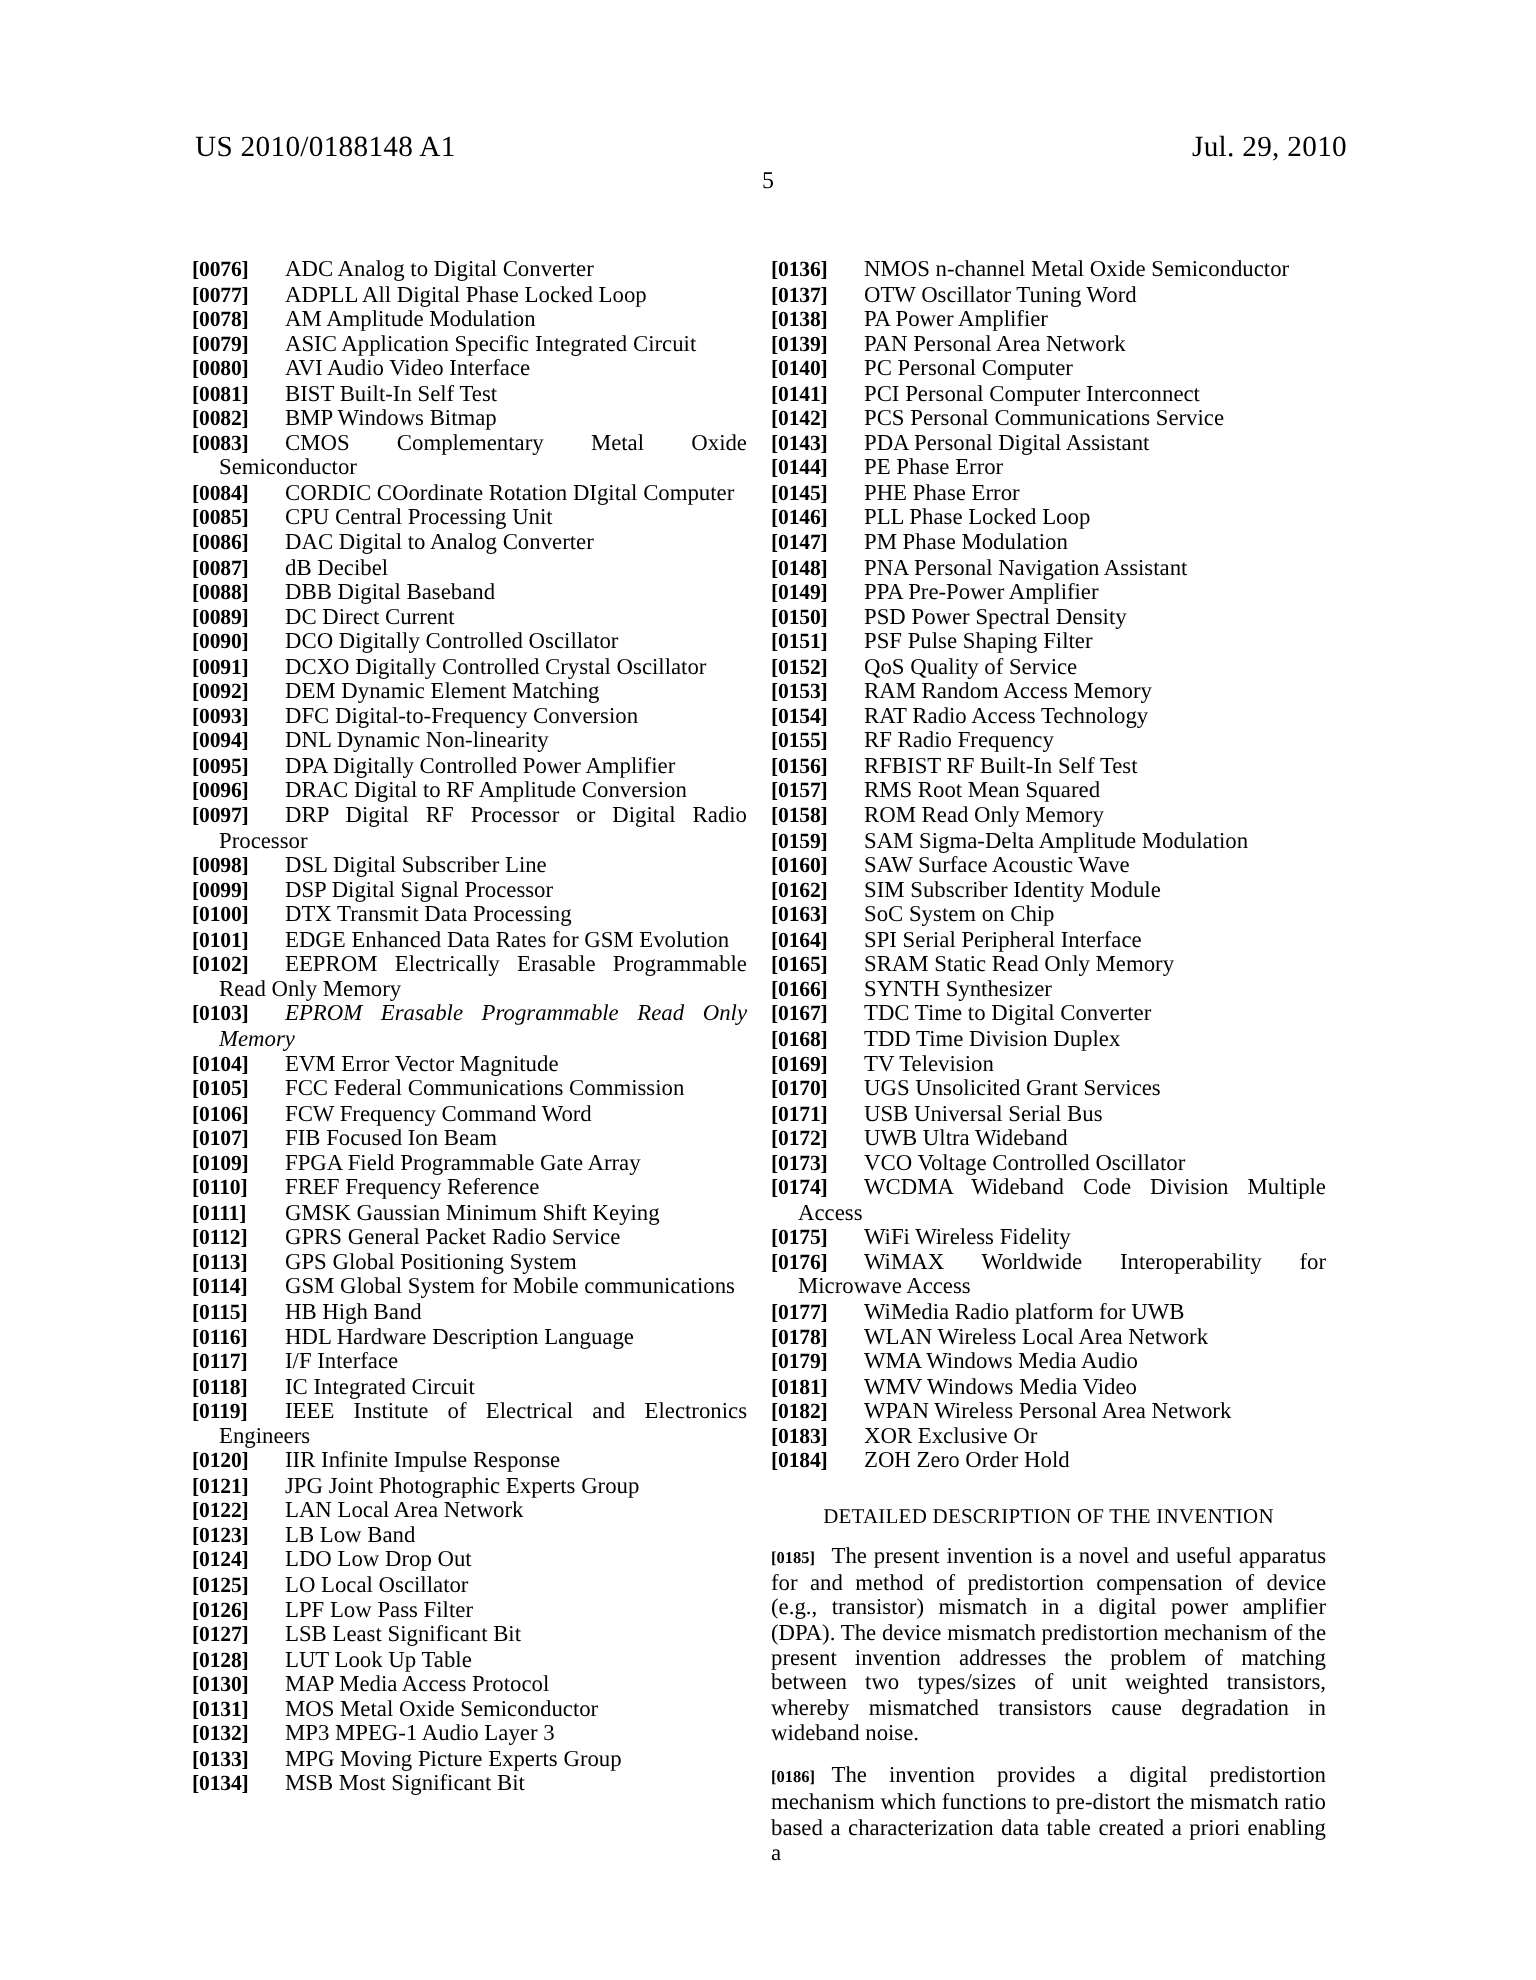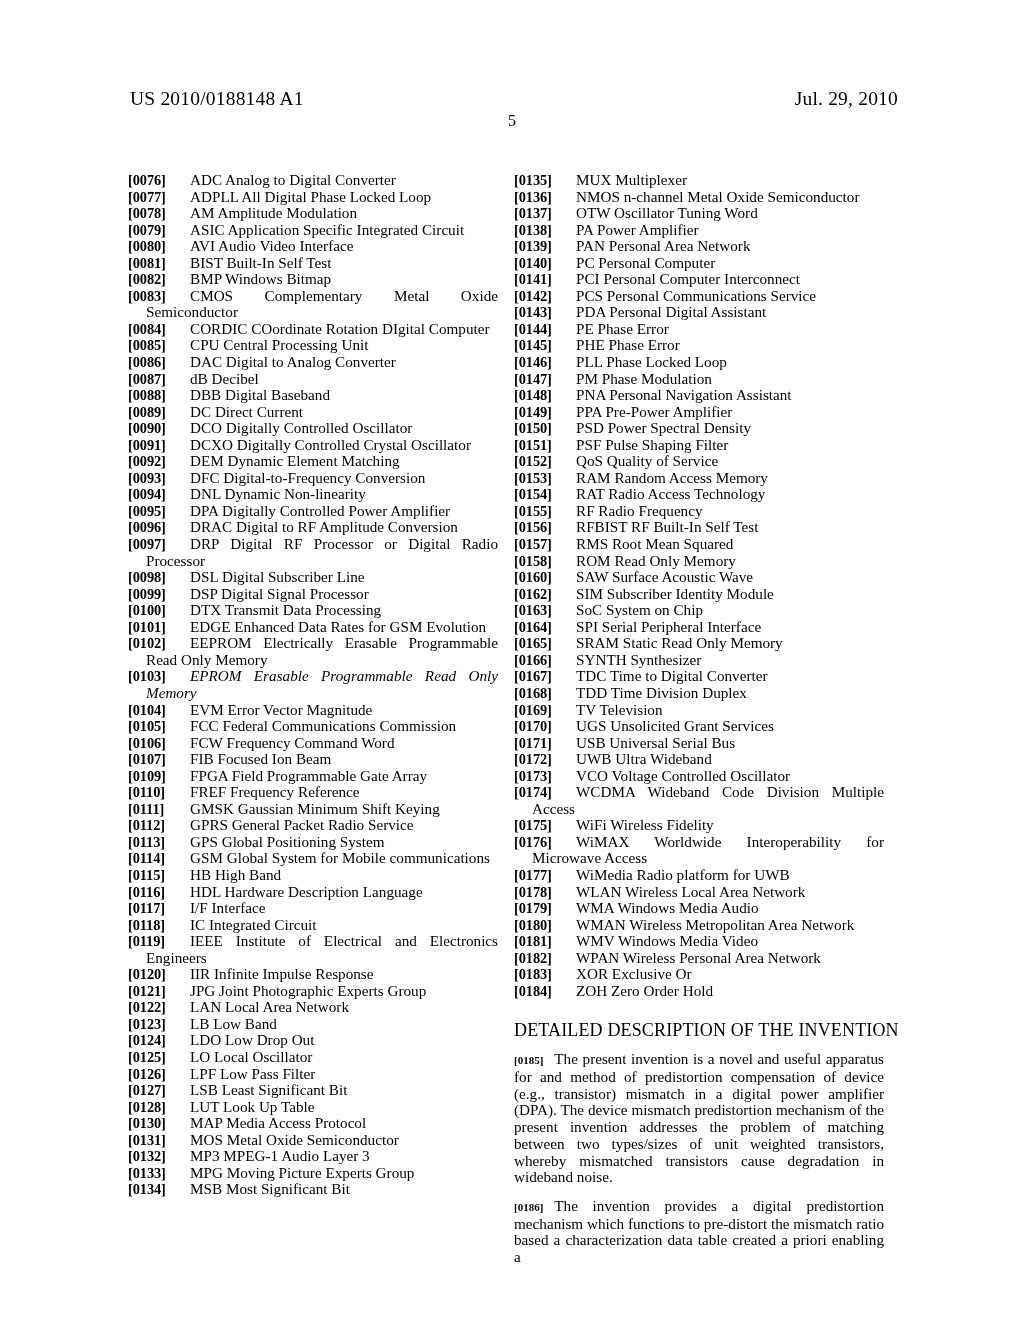--- a/index.html
+++ b/index.html
@@ -95,21 +95,21 @@
   .entry.hang .pnum {
     position: static;
     float: left;
     width: 62px;
     margin-left: 0;
   }
 
   
   .section-heading {
     text-align: center;
-    font-size: 18px;
+    font-size: 14px;
     margin: 21px 0 10px 0;
     letter-spacing: 0.15px;
     white-space: nowrap;
   }
 
   
   .para {
     font-size: 15.2px;
     line-height: 16.7px;
     text-align: justify;
@@ -367,24 +367,20 @@
           <div class="entry hang">
             <span class="pnum">[0134]</span>
             <span class="wrap">MSB Most Significant Bit</span>
           </div>
         </div>
     </div>
 
     <div class="col col-right">
       <div id="right-entries">
           <div class="entry hang">
-            <span class="pnum">[0135]</span>
-            <span class="wrap">MUX Multiplexer</span>
-          </div>
-          <div class="entry hang">
             <span class="pnum">[0136]</span>
             <span class="wrap">NMOS n-channel Metal Oxide Semiconductor</span>
           </div>
           <div class="entry hang">
             <span class="pnum">[0137]</span>
             <span class="wrap">OTW Oscillator Tuning Word</span>
           </div>
           <div class="entry hang">
             <span class="pnum">[0138]</span>
             <span class="wrap">PA Power Amplifier</span>
@@ -463,20 +459,24 @@
           </div>
           <div class="entry hang">
             <span class="pnum">[0157]</span>
             <span class="wrap">RMS Root Mean Squared</span>
           </div>
           <div class="entry hang">
             <span class="pnum">[0158]</span>
             <span class="wrap">ROM Read Only Memory</span>
           </div>
           <div class="entry hang">
+            <span class="pnum">[0159]</span>
+            <span class="wrap">SAM Sigma-Delta Amplitude Modulation</span>
+          </div>
+          <div class="entry hang">
             <span class="pnum">[0160]</span>
             <span class="wrap">SAW Surface Acoustic Wave</span>
           </div>
           <div class="entry hang">
             <span class="pnum">[0162]</span>
             <span class="wrap">SIM Subscriber Identity Module</span>
           </div>
           <div class="entry hang">
             <span class="pnum">[0163]</span>
             <span class="wrap">SoC System on Chip</span>
@@ -537,24 +537,20 @@
             <span class="pnum">[0177]</span>
             <span class="wrap">WiMedia Radio platform for UWB</span>
           </div>
           <div class="entry hang">
             <span class="pnum">[0178]</span>
             <span class="wrap">WLAN Wireless Local Area Network</span>
           </div>
           <div class="entry hang">
             <span class="pnum">[0179]</span>
             <span class="wrap">WMA Windows Media Audio</span>
-          </div>
-          <div class="entry hang">
-            <span class="pnum">[0180]</span>
-            <span class="wrap">WMAN Wireless Metropolitan Area Network</span>
           </div>
           <div class="entry hang">
             <span class="pnum">[0181]</span>
             <span class="wrap">WMV Windows Media Video</span>
           </div>
           <div class="entry hang">
             <span class="pnum">[0182]</span>
             <span class="wrap">WPAN Wireless Personal Area Network</span>
           </div>
           <div class="entry hang">

